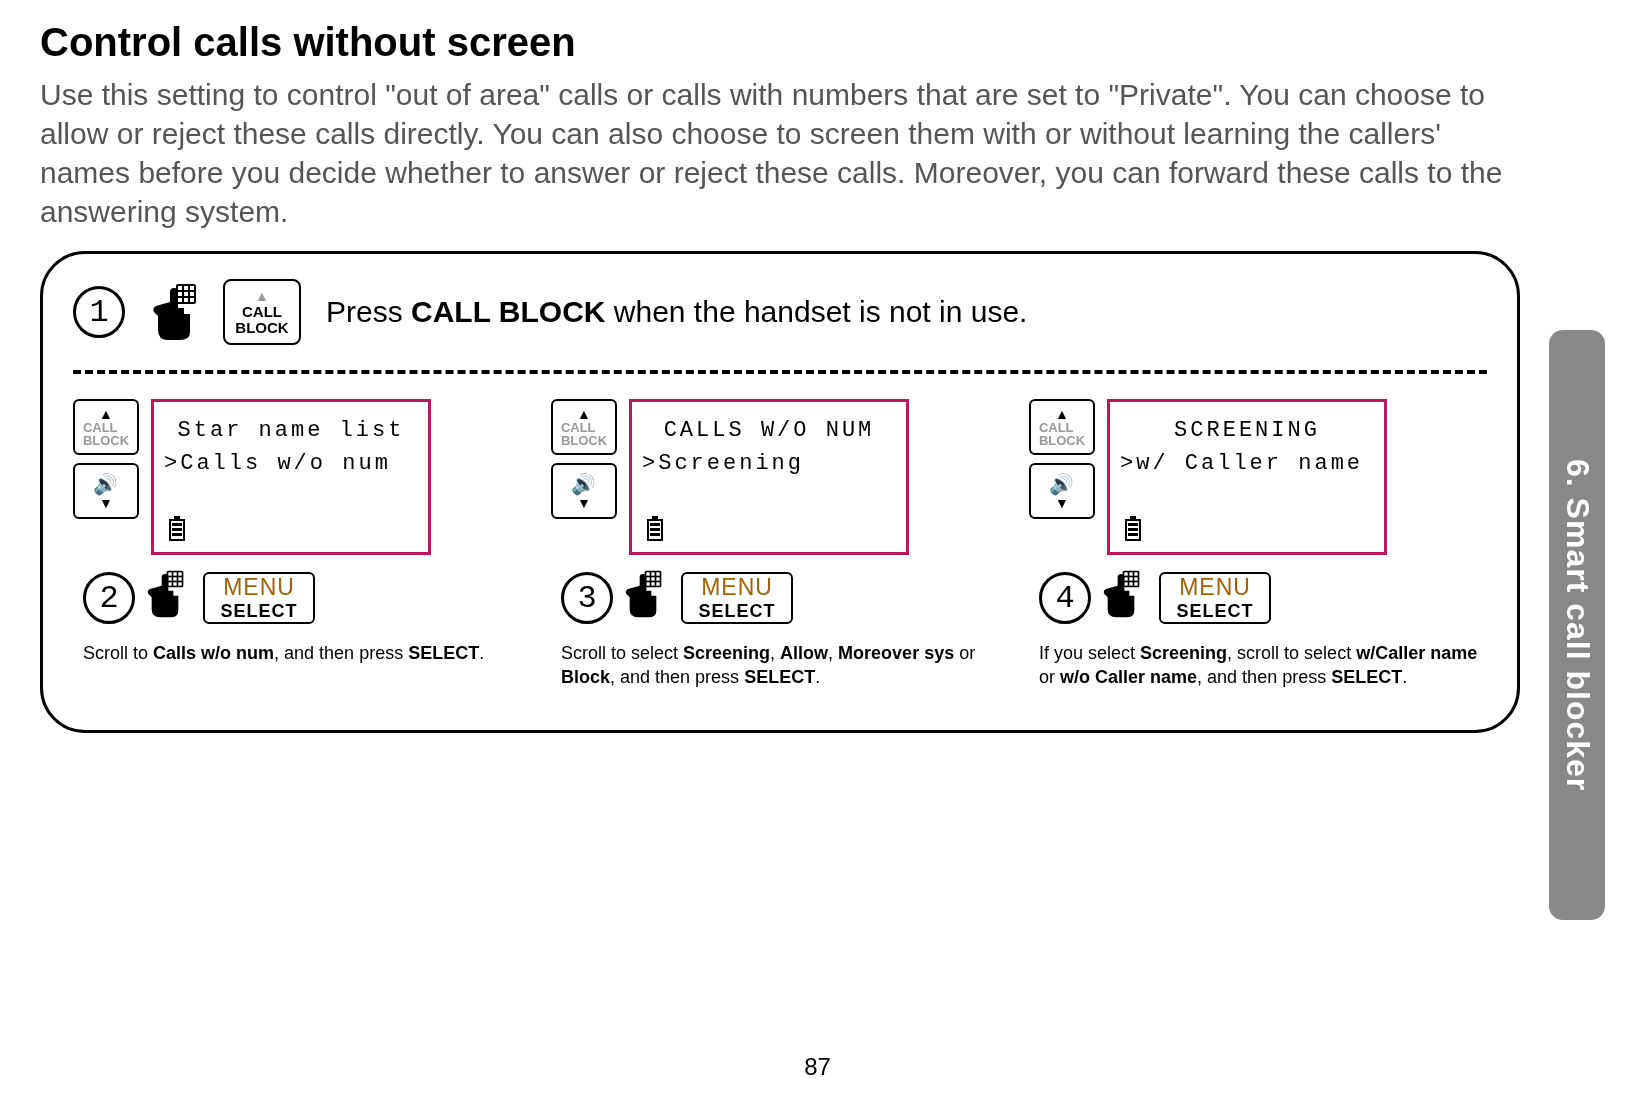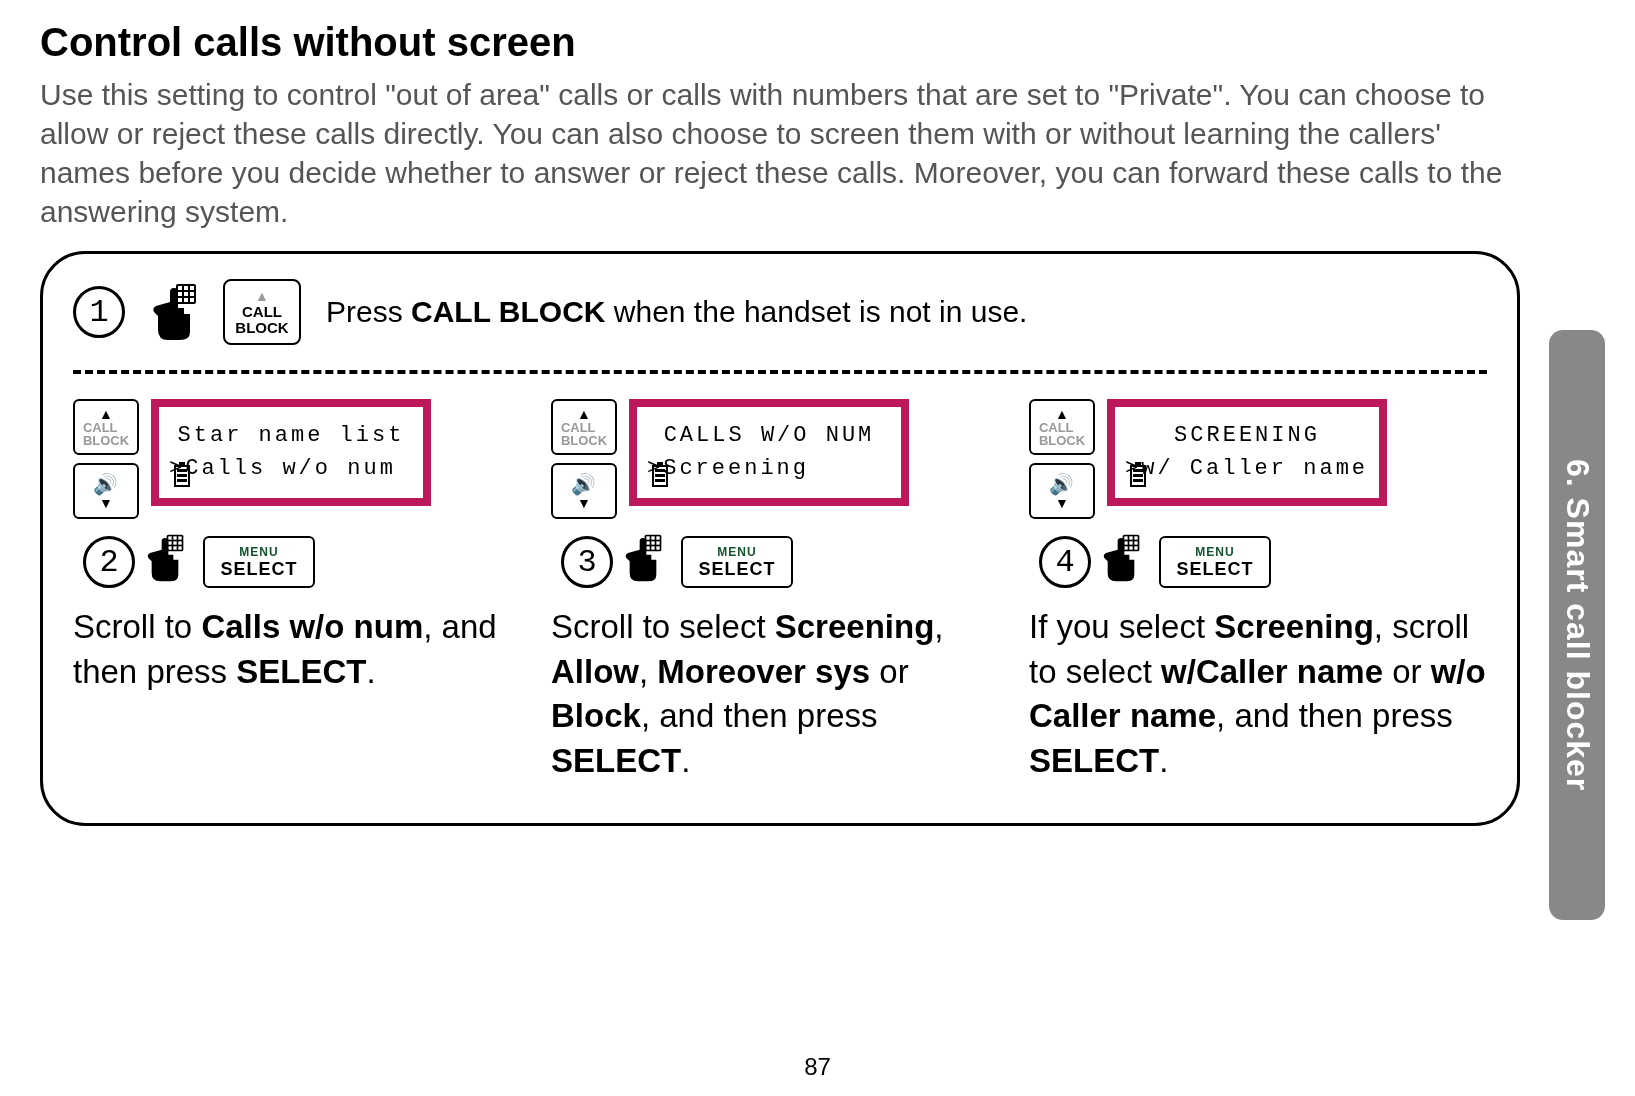--- a/index.html
+++ b/index.html
@@ -94,22 +94,22 @@
       font-weight: 700;
       color: #999;
       line-height: 1;
     }
     .nav-btn .speaker {
       font-size: 20px;
       color: #000;
     }
     .lcd-screen {
       width: 280px;
-      height: 107px;
-      border: 8px solid #be185d;
+      height: 156px;
+      border: 3px solid #be185d;
       padding: 12px 10px;
       font-family: 'Courier New', monospace;
       font-size: 22px;
       letter-spacing: 3px;
       line-height: 1.5;
       position: relative;
       background: #fff;
     }
     .lcd-screen .line1 { text-align: center; }
     .lcd-screen .line2 { }
@@ -120,23 +120,24 @@
       width: 18px;
       height: 26px;
     }
     .action-row {
       display: flex;
       align-items: center;
       gap: 10px;
       margin-left: 10px;
     }
     .step-text {
-      font-size: 33px;
+      font-size: 18px;
       color: #000;
       line-height: 1.35;
+      margin-left: 10px;
     }
     .step-text strong { font-weight: 700; }
     .step1-text {
       font-size: 30px;
       color: #000000;
     }
     .step1-text strong { font-weight: 700; }
     .call-block-btn {
       width: 78px;
       height: 66px;
@@ -154,21 +155,21 @@
       width: 112px;
       height: 52px;
       border: 2px solid #000;
       border-radius: 6px;
       display: flex;
       flex-direction: column;
       align-items: center;
       justify-content: center;
       background: #fff;
     }
-    .menu-select-btn .menu { font-size: 12px; color: #14532d; font-weight: 700; letter-spacing: 1px; }
+    .menu-select-btn .menu { font-size: 23px; color: #a16207; font-weight: 400; letter-spacing: 1px; }
     .menu-select-btn .select { font-size: 18px; color: #000; font-weight: 900; letter-spacing: 1px; }
     .hand-icon {
       position: relative;
       width: 48px;
       height: 56px;
     }
     .sidebar-tab {
       position: absolute;
       right: 30px;
       top: 330px;

